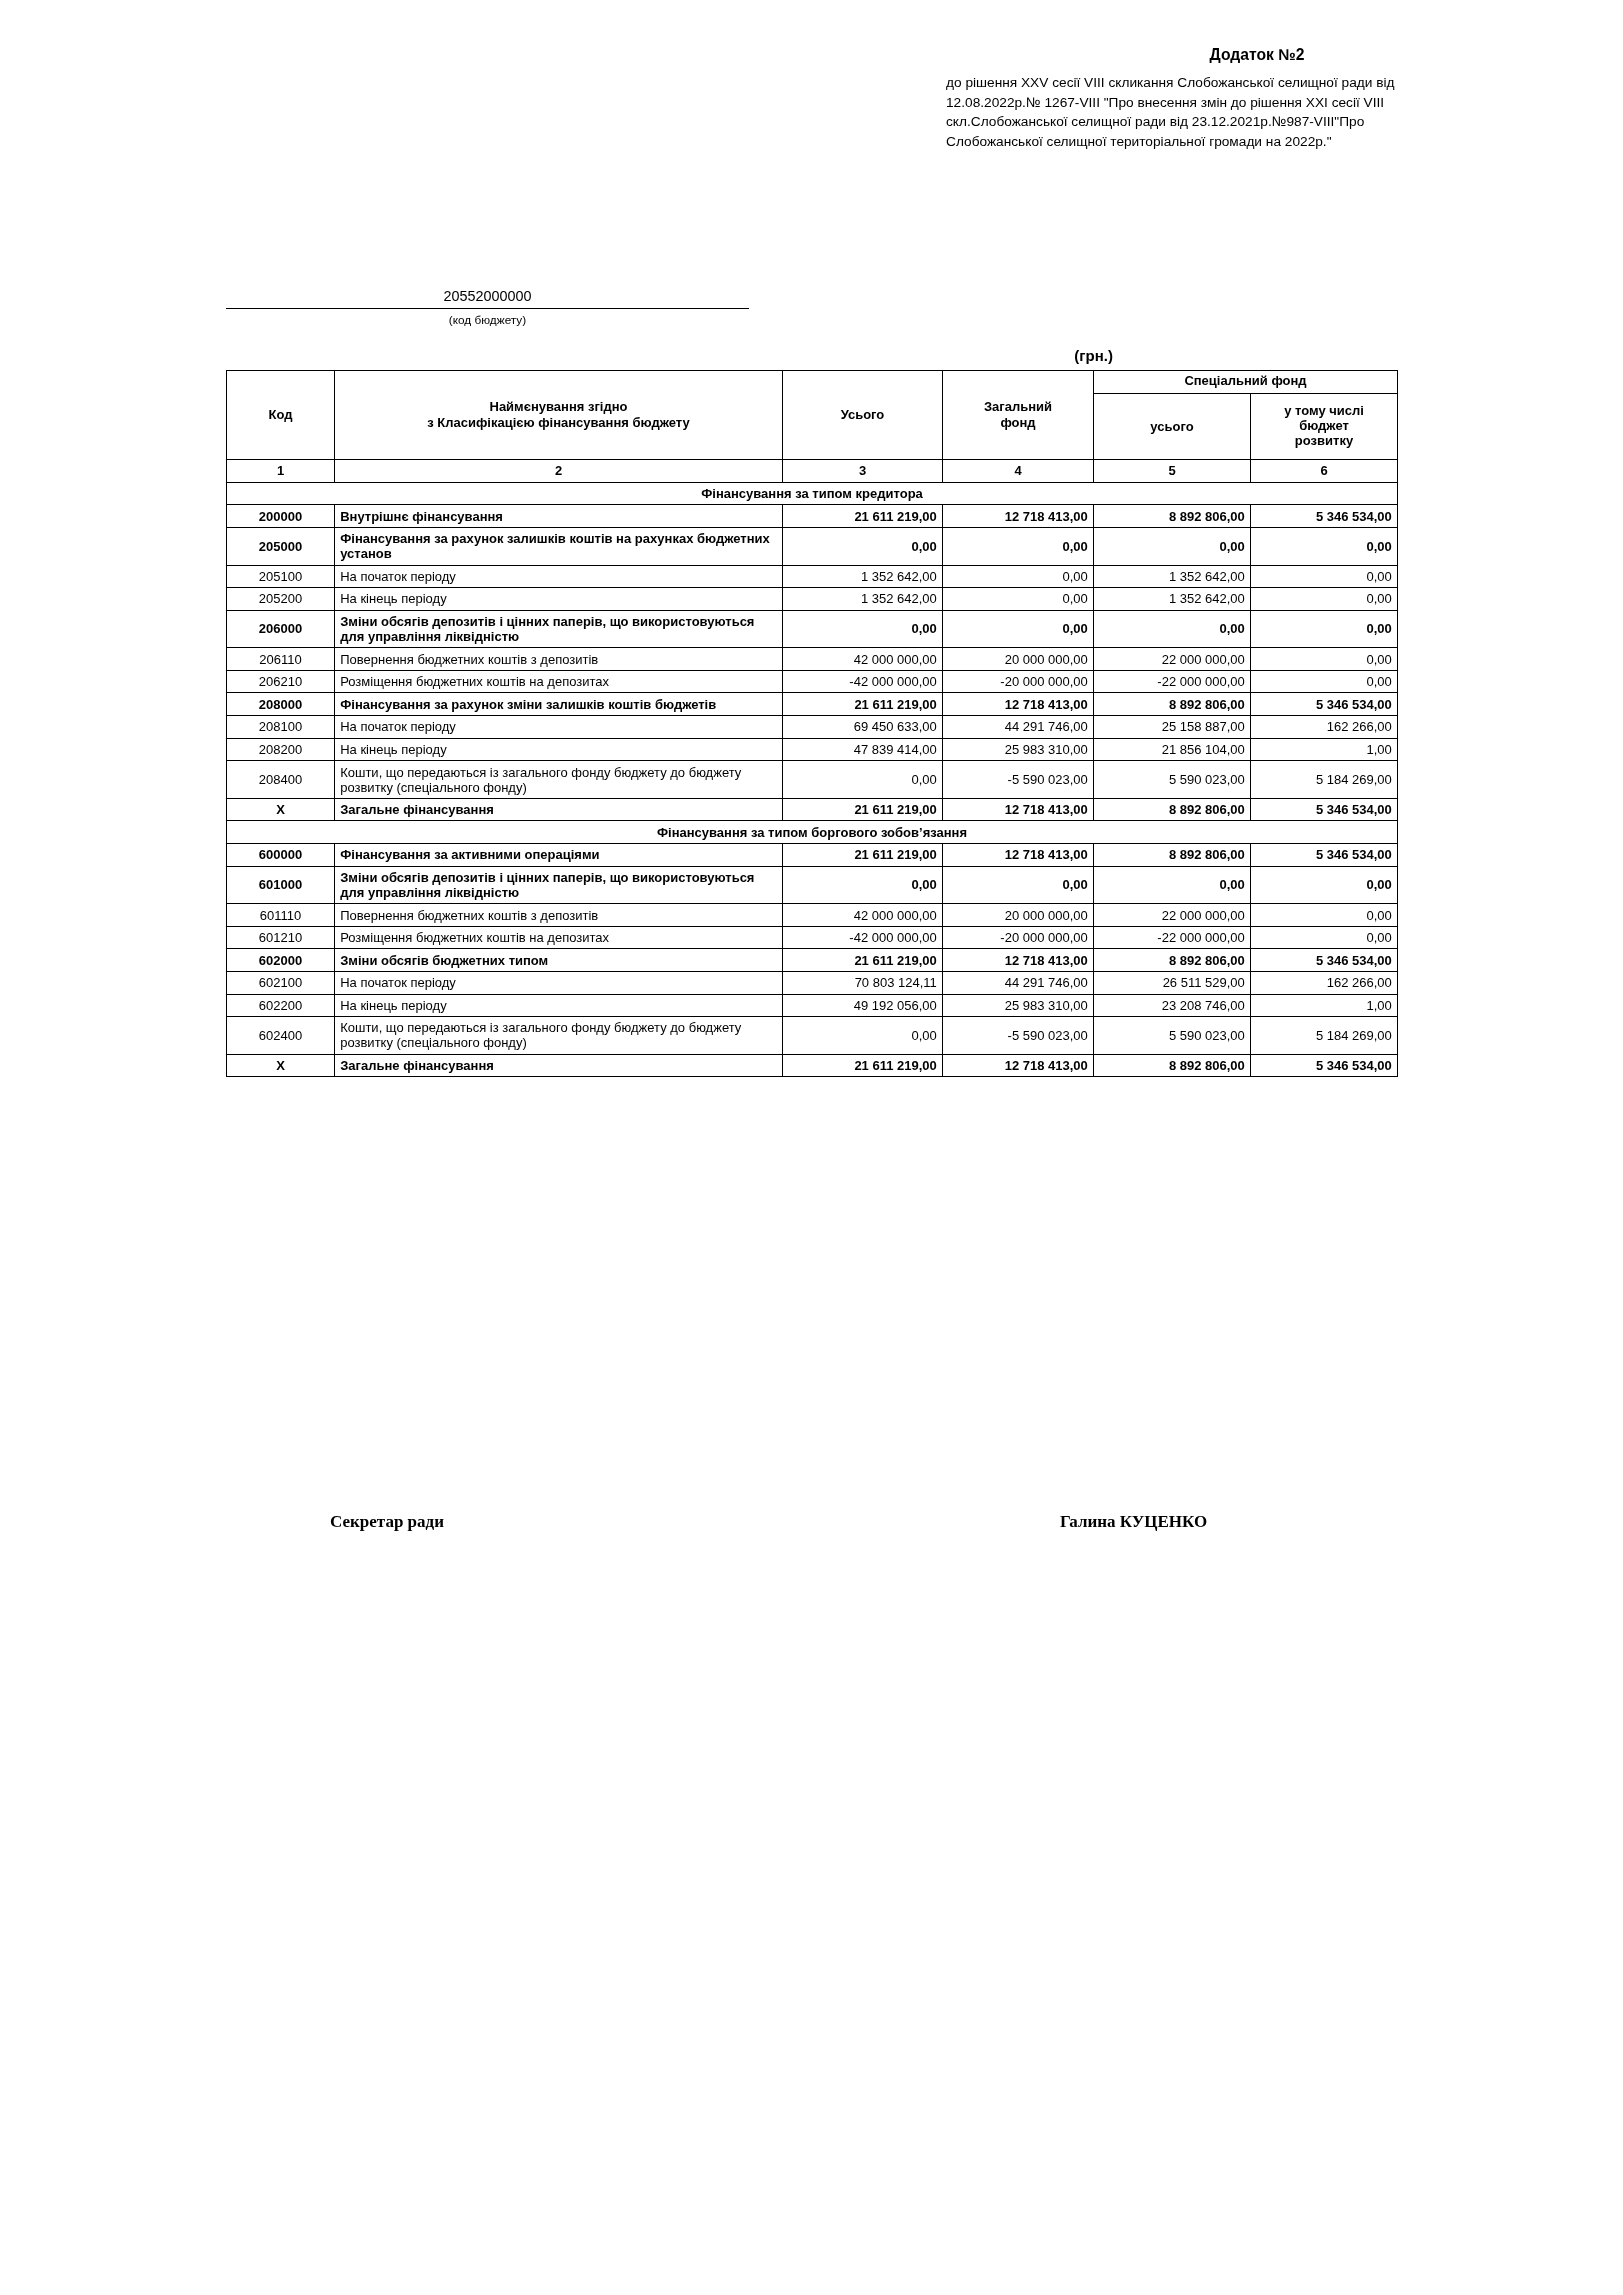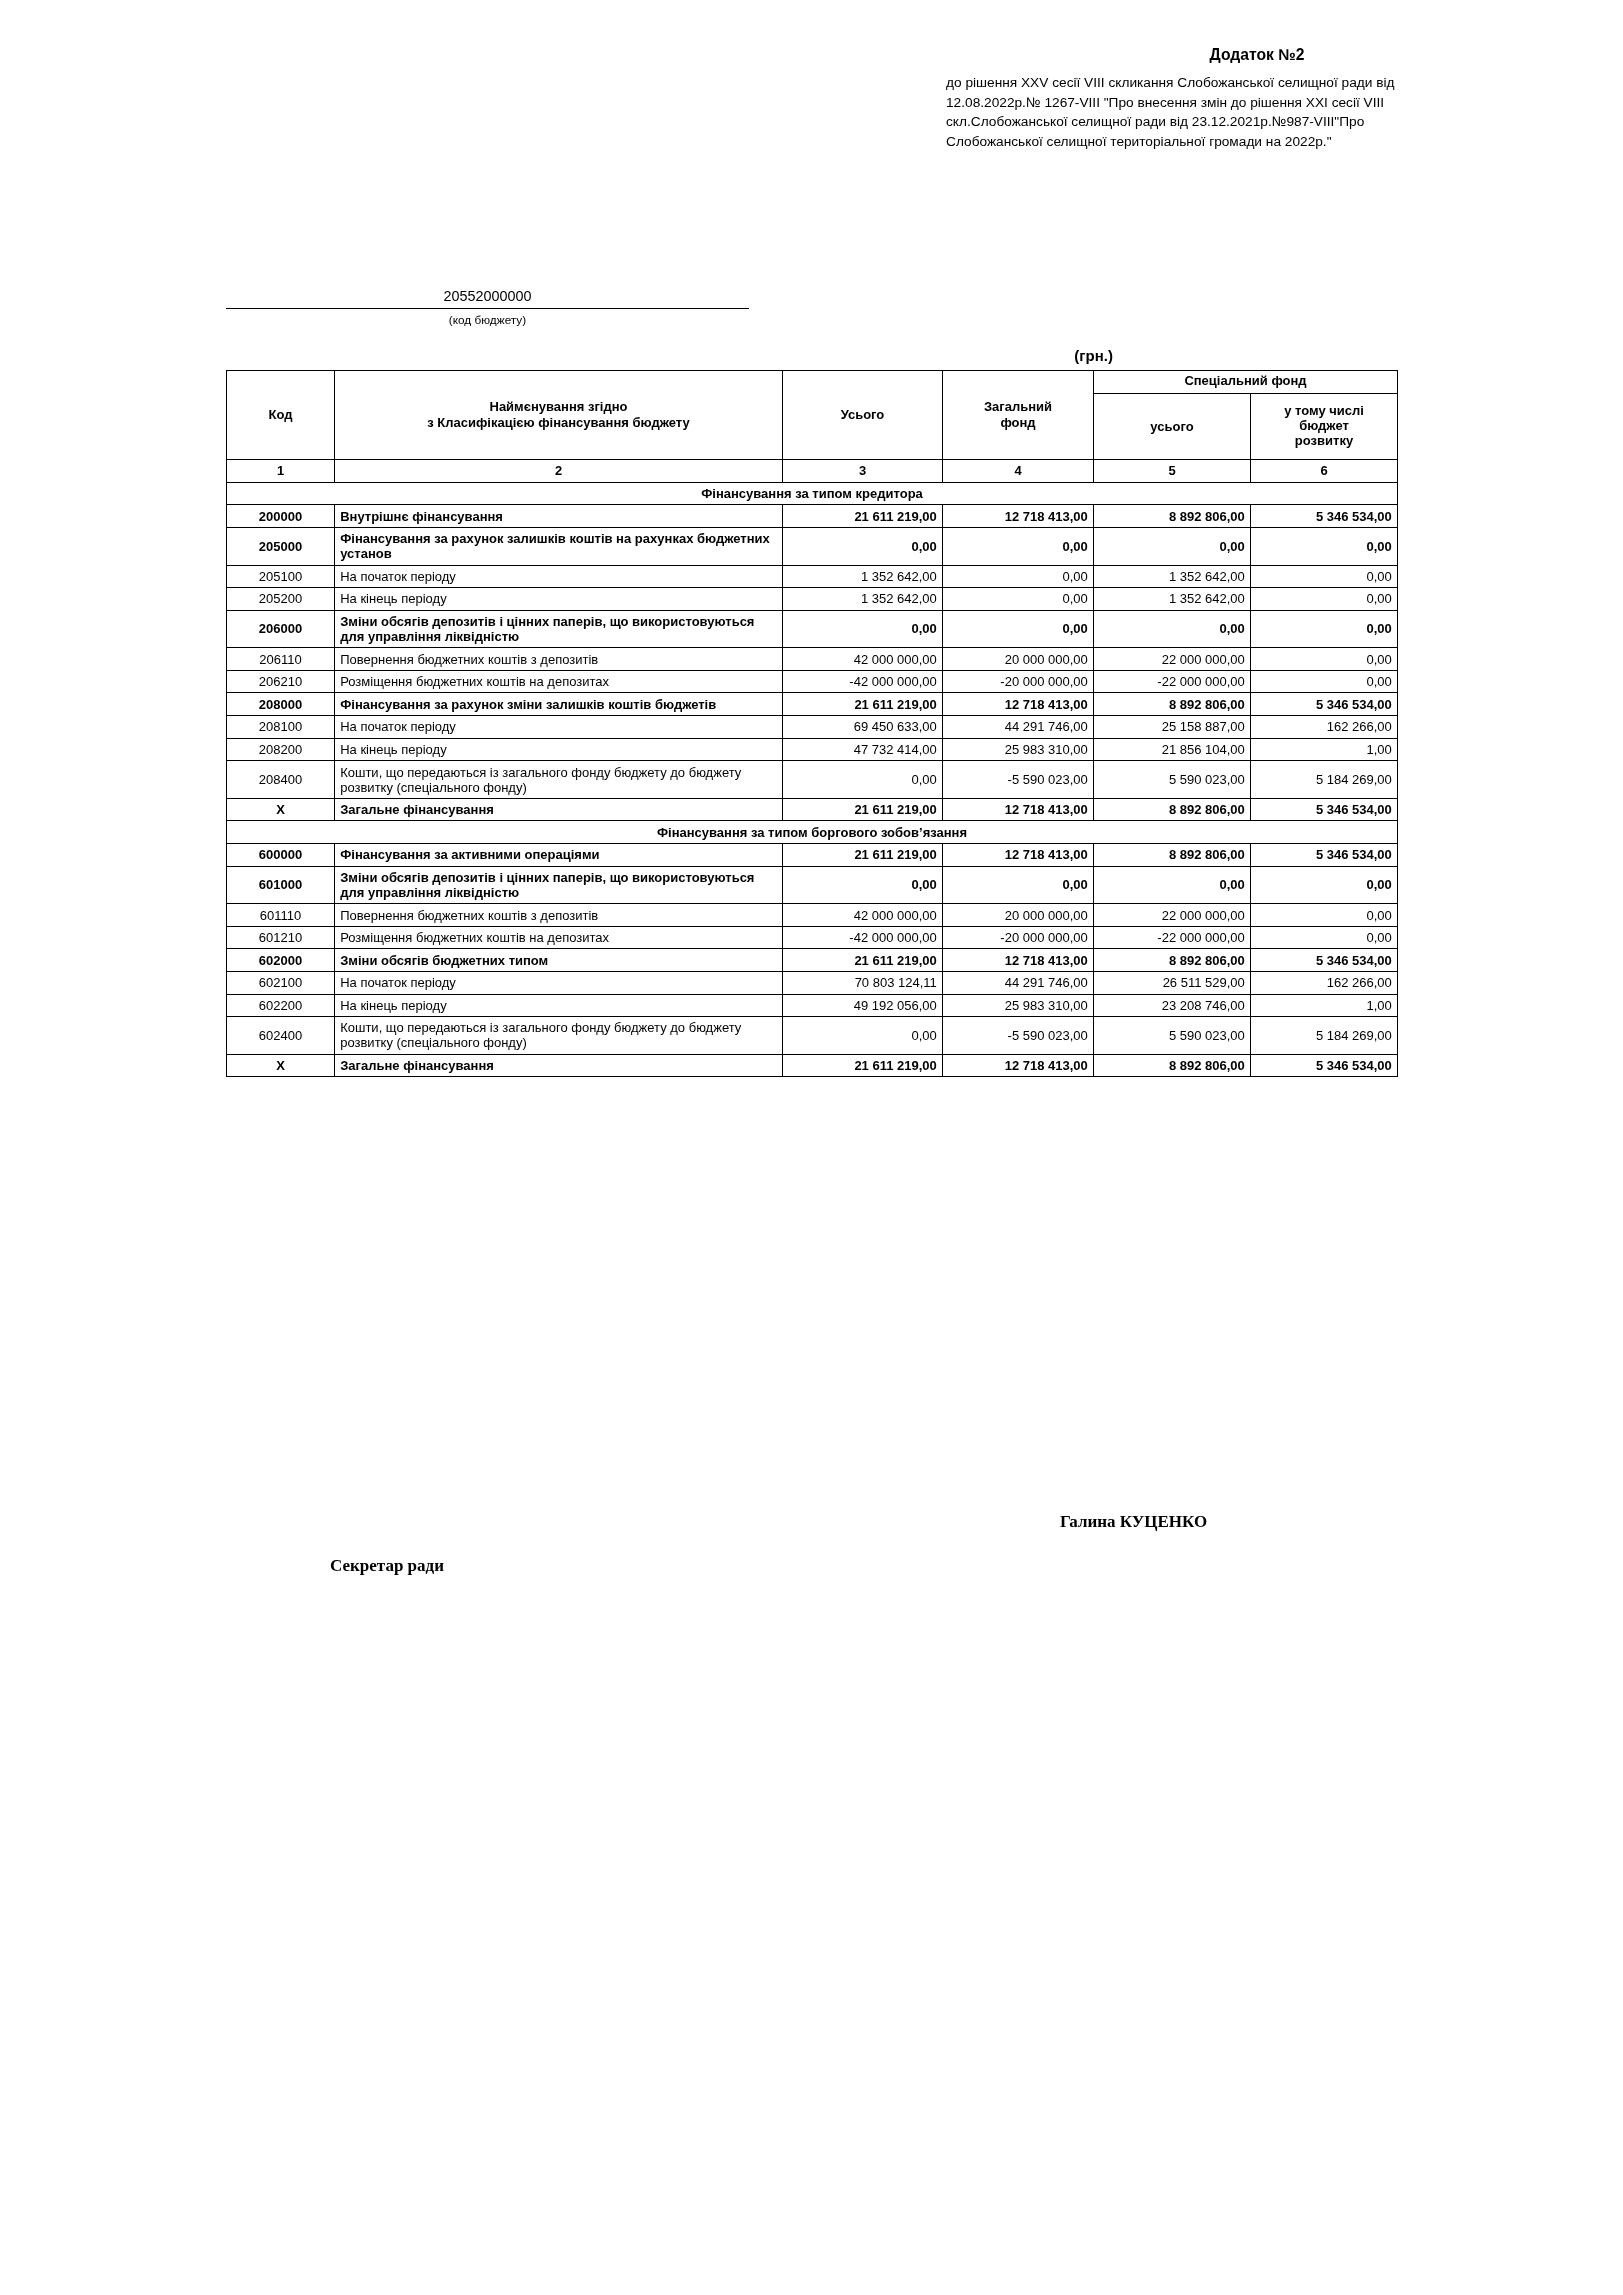--- a/index.html
+++ b/index.html
@@ -157,21 +157,20 @@
   }
 
   
   .sig-left {
     position: absolute;
     left: 330px;
     top: 1512px;
     font-size: 17px;
     font-weight: bold;
     font-family: "Liberation Serif", serif;
-    margin-top: 44px;
   }
   .sig-right {
     position: absolute;
     left: 1060px;
     top: 1512px;
     font-size: 17px;
     font-weight: bold;
     font-family: "Liberation Serif", serif;
   }
 </style>
@@ -310,21 +309,21 @@
         <td class="code">208100</td>
         <td class="name">На початок періоду</td>
         <td class="val">69 450 633,00</td>
         <td class="val">44 291 746,00</td>
         <td class="val">25 158 887,00</td>
         <td class="val">162 266,00</td>
       </tr>
       <tr>
         <td class="code">208200</td>
         <td class="name">На кінець періоду</td>
-        <td class="val">47 732 414,00</td>
+        <td class="val">47 839 414,00</td>
         <td class="val">25 983 310,00</td>
         <td class="val">21 856 104,00</td>
         <td class="val">1,00</td>
       </tr>
       <tr>
         <td class="code">208400</td>
         <td class="name">Кошти, що передаються із загального фонду бюджету до бюджету розвитку (спеціального фонду)</td>
         <td class="val">0,00</td>
         <td class="val">-5 590 023,00</td>
         <td class="val">5 590 023,00</td>

